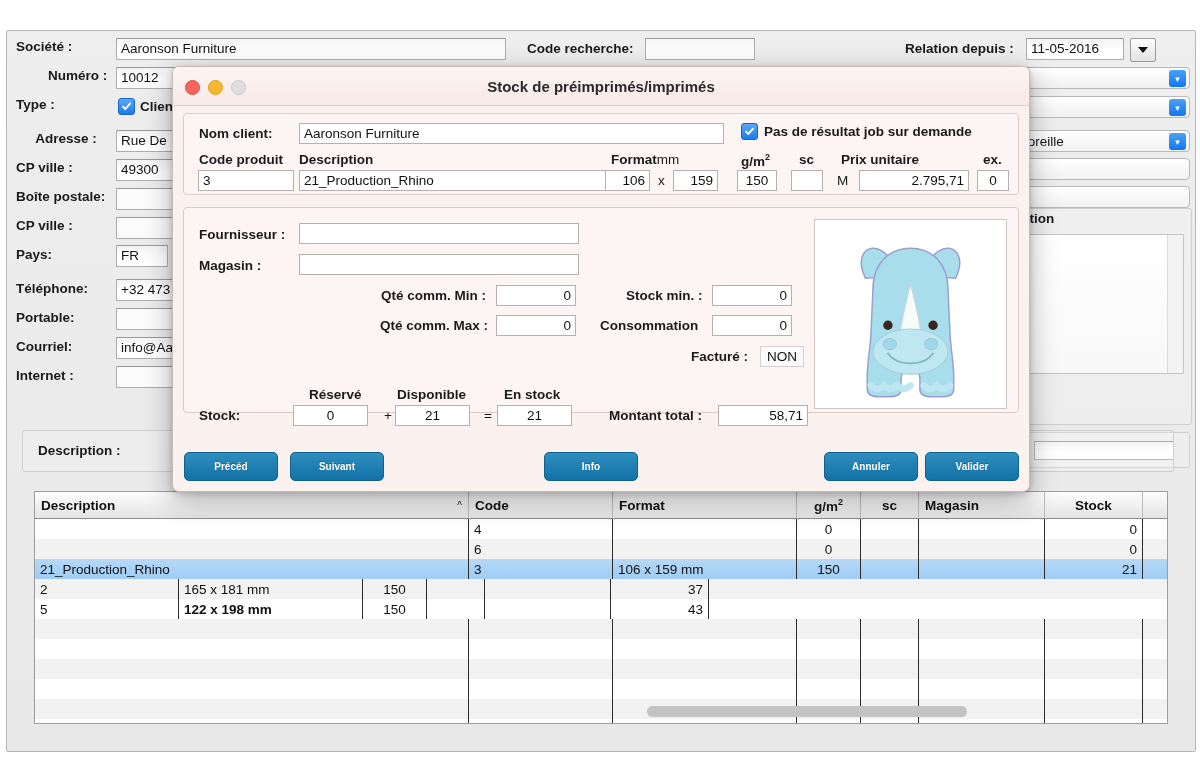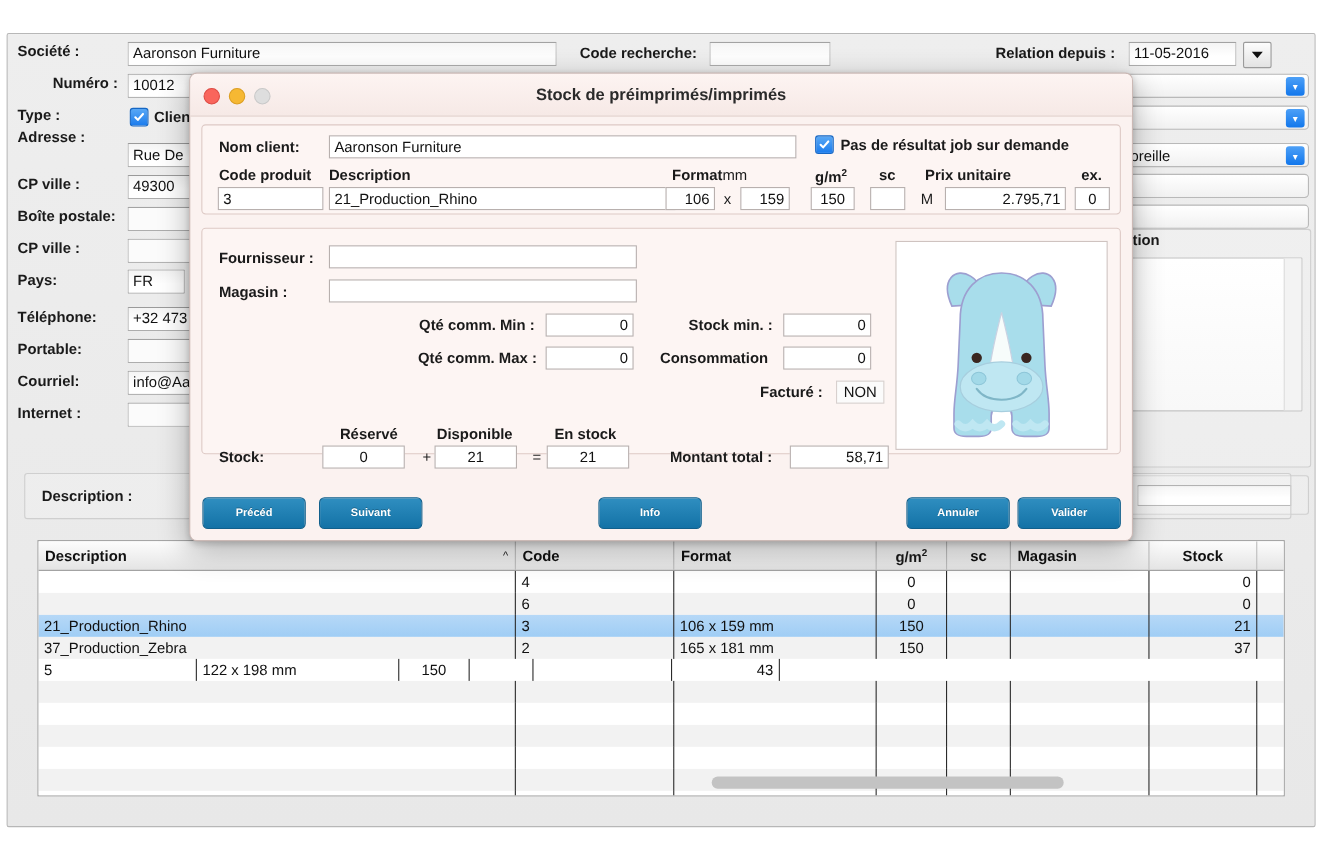--- a/index.html
+++ b/index.html
@@ -309,21 +309,21 @@
   </div>
   <div style="position:absolute;left:118px;top:98px;display:flex;align-items:center;gap:5px;">
     <span class="cbx">
       <svg width="11" height="11" viewBox="0 0 11 11">
           <path d="M2 5.6 L4.3 8 L9 2.6" stroke="#fff" stroke-width="1.9" fill="none" stroke-linecap="round" stroke-linejoin="round"></path>
         </svg>
     </span>
     <span class="field-label">Client</span>
   </div>
 
-  <div class="row" style="left:16px; top:117px;">
+  <div class="row" style="left:16px; top:131px;text-align:center;">
     <span class="field-label" style="display:inline-block;width:100px;">Adresse :</span>
   </div>
   <div class="txt" style="position:absolute;left:116px;top:130px;width:100px;">Rue De </div>
 
   <div class="row" style="left:16px; top:160px;">
     <span class="field-label" style="display:inline-block;width:100px;">CP ville :</span>
   </div>
   <div class="txt" style="position:absolute;left:116px;top:159px;width:100px;text-align:right;">49300</div>
 
   <div class="row" style="left:16px; top:189px;">
@@ -453,32 +453,31 @@
           <div class="td " style="width: 434px;">21_Production_Rhino</div>
           <div class="td " style="width: 144px;">3</div>
           <div class="td " style="width: 184px;">106 x 159 mm</div>
           <div class="td center" style="width: 64px;">150</div>
           <div class="td center" style="width: 58px;"></div>
           <div class="td " style="width: 126px;"></div>
           <div class="td right" style="width: 98px;">21</div>
           <div class="td last" style="flex: 1 1 0%;"></div>
         </div>
         <div class="tr even">
-          <div class="td " style="width: 434px;">37_Production_Zebra</div>
           <div class="td " style="width: 144px;">2</div>
           <div class="td " style="width: 184px;">165 x 181 mm</div>
           <div class="td center" style="width: 64px;">150</div>
           <div class="td center" style="width: 58px;"></div>
           <div class="td " style="width: 126px;"></div>
           <div class="td right" style="width: 98px;">37</div>
           <div class="td last" style="flex: 1 1 0%;"></div>
         </div>
         <div class="tr odd">
           <div class="td " style="width: 144px;">5</div>
-          <div class="td " style="width: 184px;">122 x 198 mm</div>
+          <div class="td " style="width: 184px; font-weight: bold;">122 x 198 mm</div>
           <div class="td center" style="width: 64px;">150</div>
           <div class="td center" style="width: 58px;"></div>
           <div class="td " style="width: 126px;"></div>
           <div class="td right" style="width: 98px;">43</div>
           <div class="td last" style="flex: 1 1 0%;"></div>
         </div>
         <div class="tr even">
           <div class="td " style="width: 434px;"></div>
           <div class="td " style="width: 144px;"></div>
           <div class="td " style="width: 184px;"></div>

